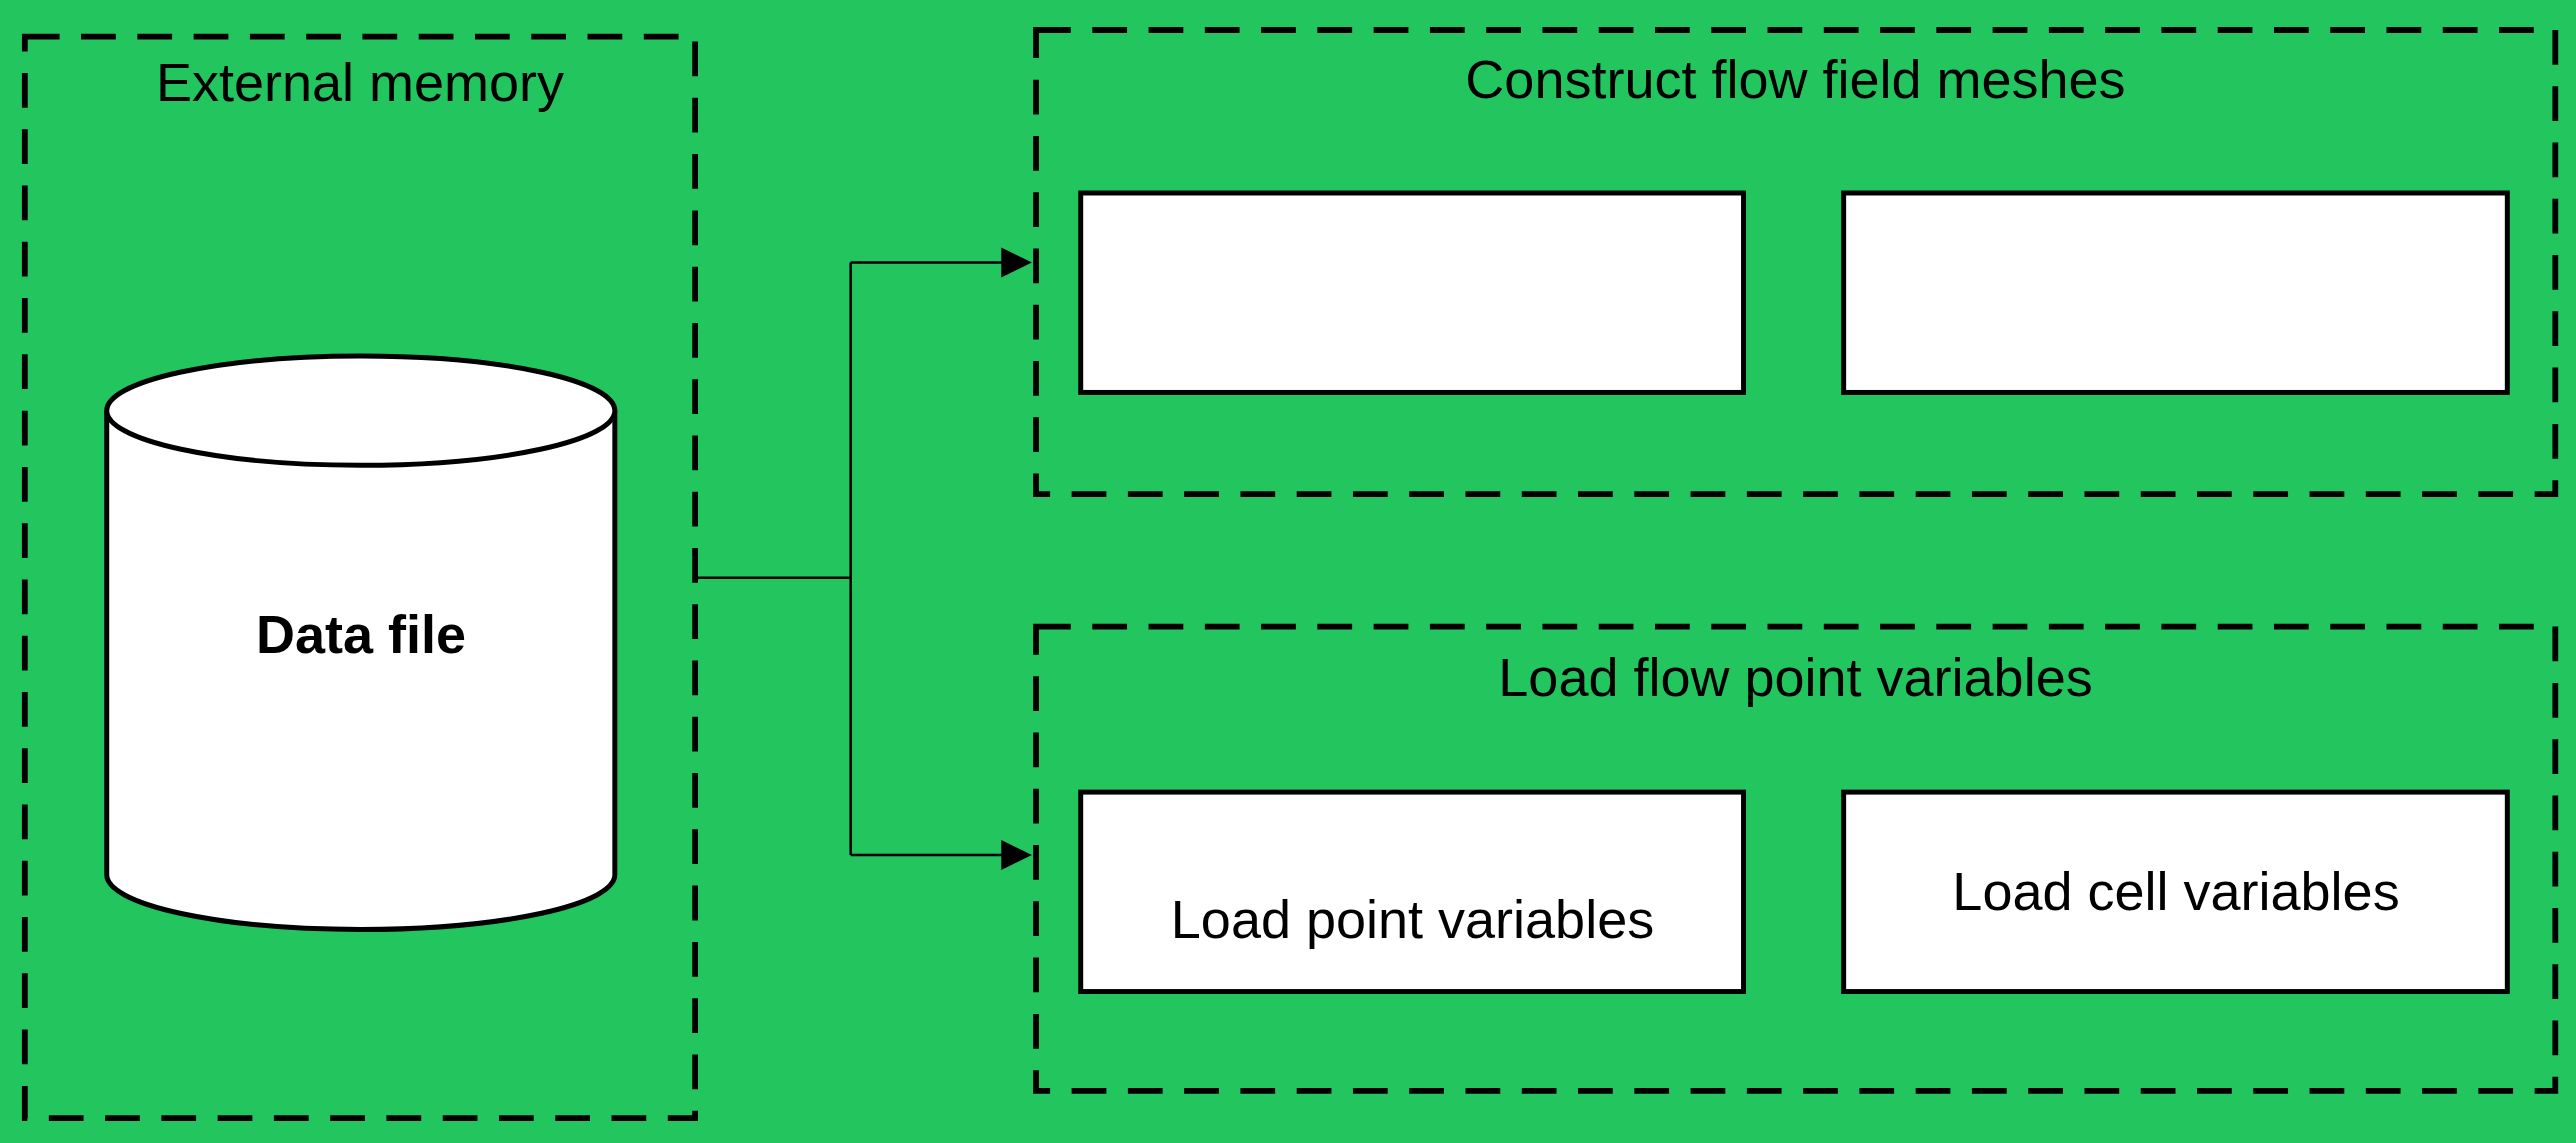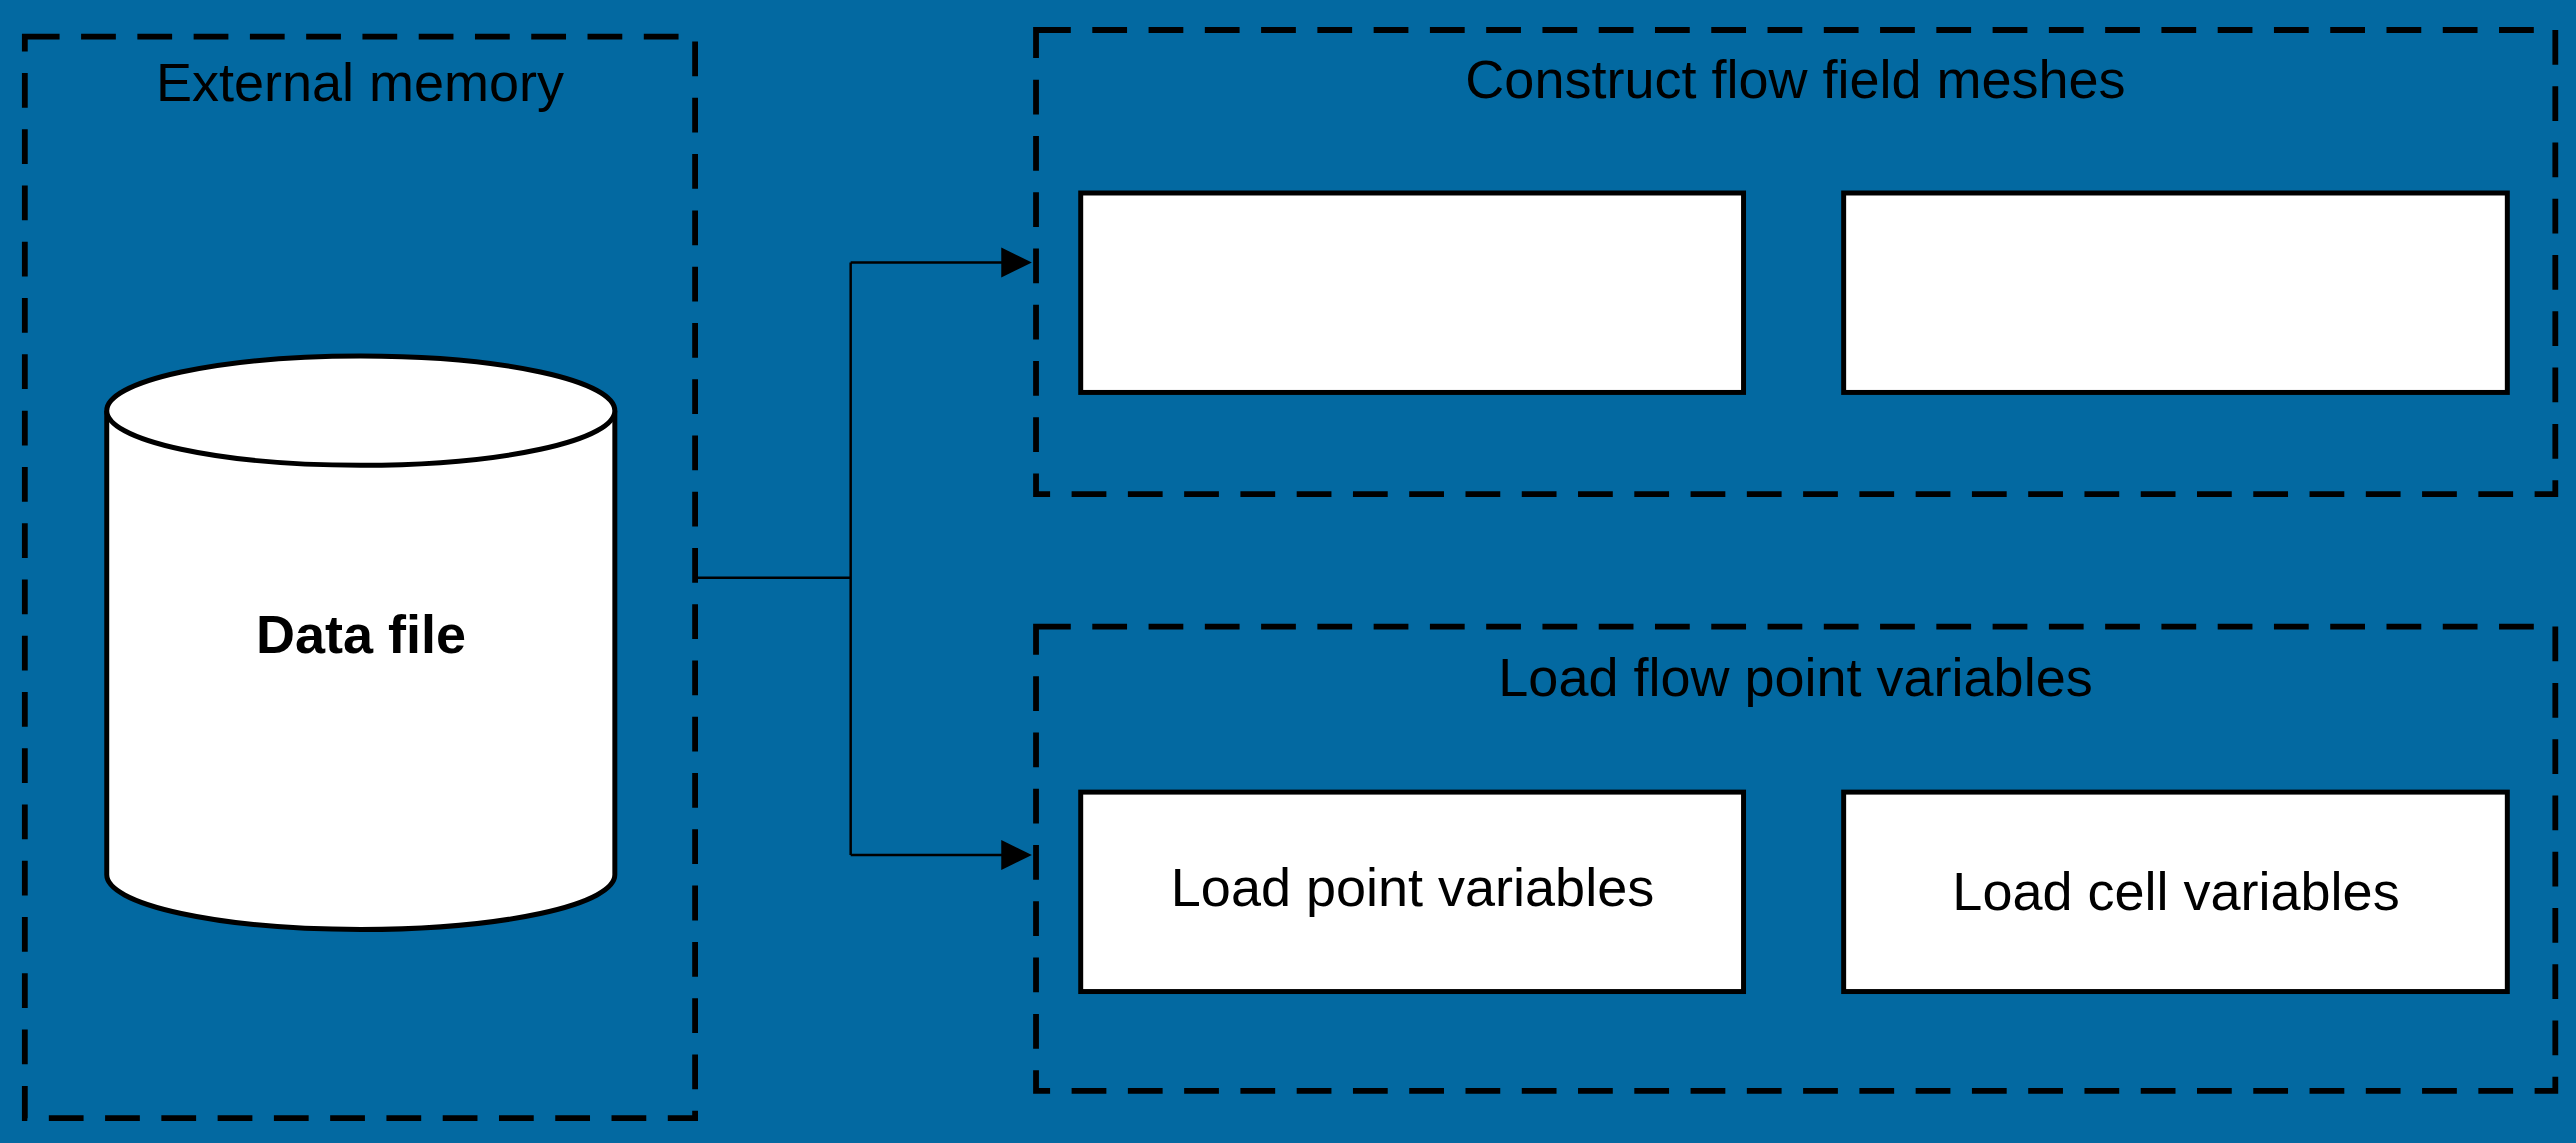--- a/index.html
+++ b/index.html
@@ -4,21 +4,21 @@
 <style>
   html, body {
     margin: 0;
     padding: 0;
     background: #ffffff;
   }
   .canvas {
     position: relative;
     width: 2576px;
     height: 1144px;
-    background: #0369a1;
+    background: #22c55e;
     font-family: "Liberation Sans", "DejaVu Sans", sans-serif;
     color: #000000;
     overflow: hidden;
   }
   .shapes {
     position: absolute;
     left: 0;
     top: 0;
   }
   .label {
@@ -66,18 +66,18 @@
   <div class="label" style="left:25px;  top:50px;  width:670px;  height:66px;">External memory</div>
 
   <div class="label" style="left:107px; top:602px; width:508px; height:66px;font-weight:bold;">Data file</div>
 
   <div class="label" style="left:1036px; top:47px; width:1519px; height:66px;">Construct flow field meshes</div>
 
 
 
   <div class="label" style="left:1036px; top:645px; width:1519px; height:66px;">Load flow point variables</div>
 
-  <div class="label" style="left:1081px; top:788px; width:663px; height:199px;">Load point variables</div>
+  <div class="label" style="left:1081px; top:820px; width:663px; height:199px;">Load point variables</div>
 
   <div class="label" style="left:1844px; top:792px; width:664px; height:199px;">Load cell variables</div>
 
 </div>
 
 
 </body></html>

